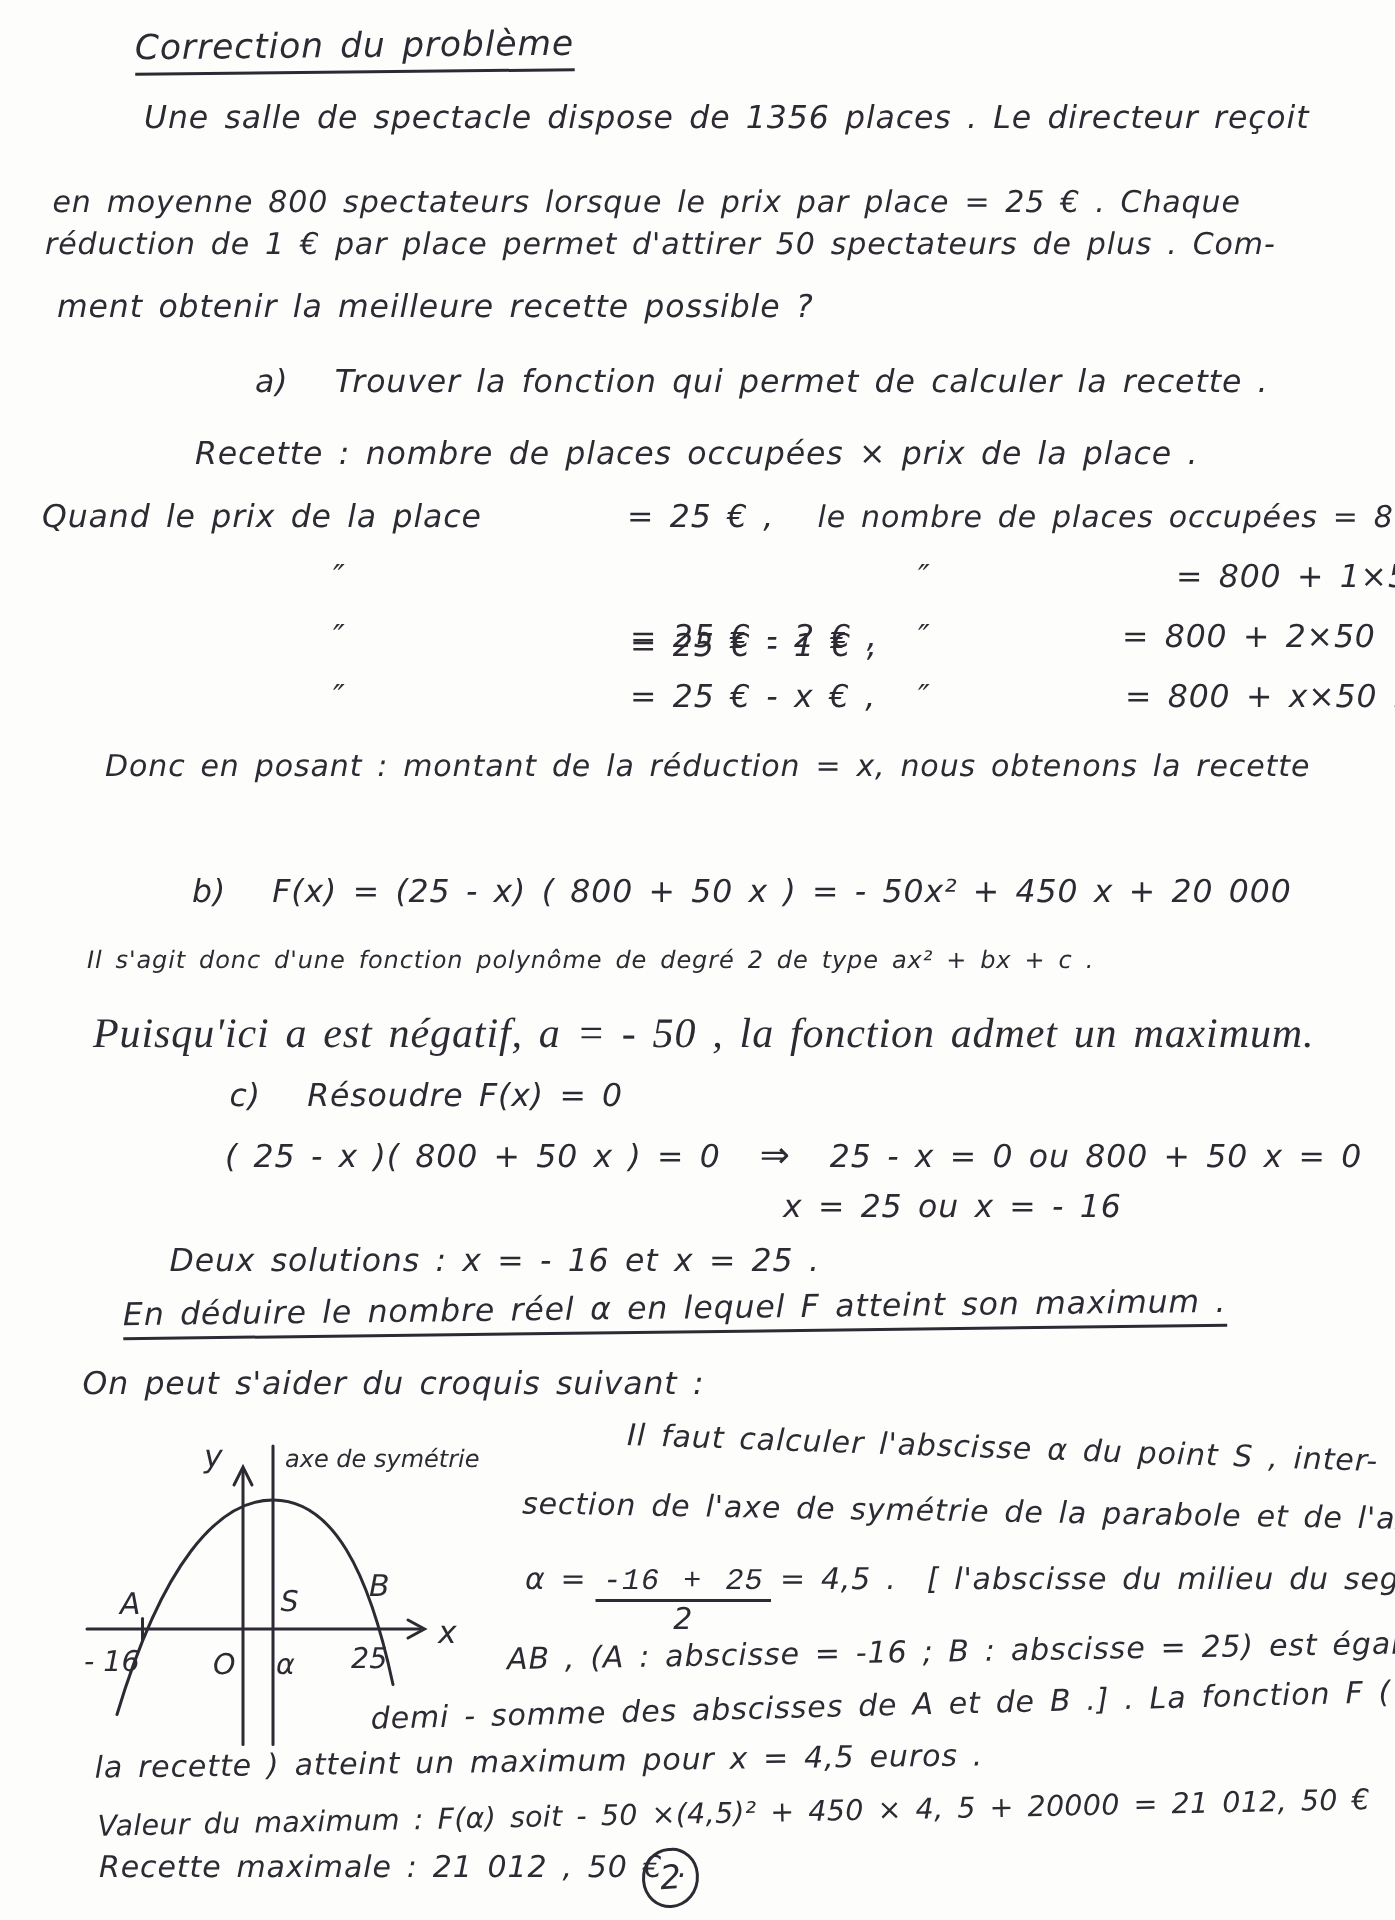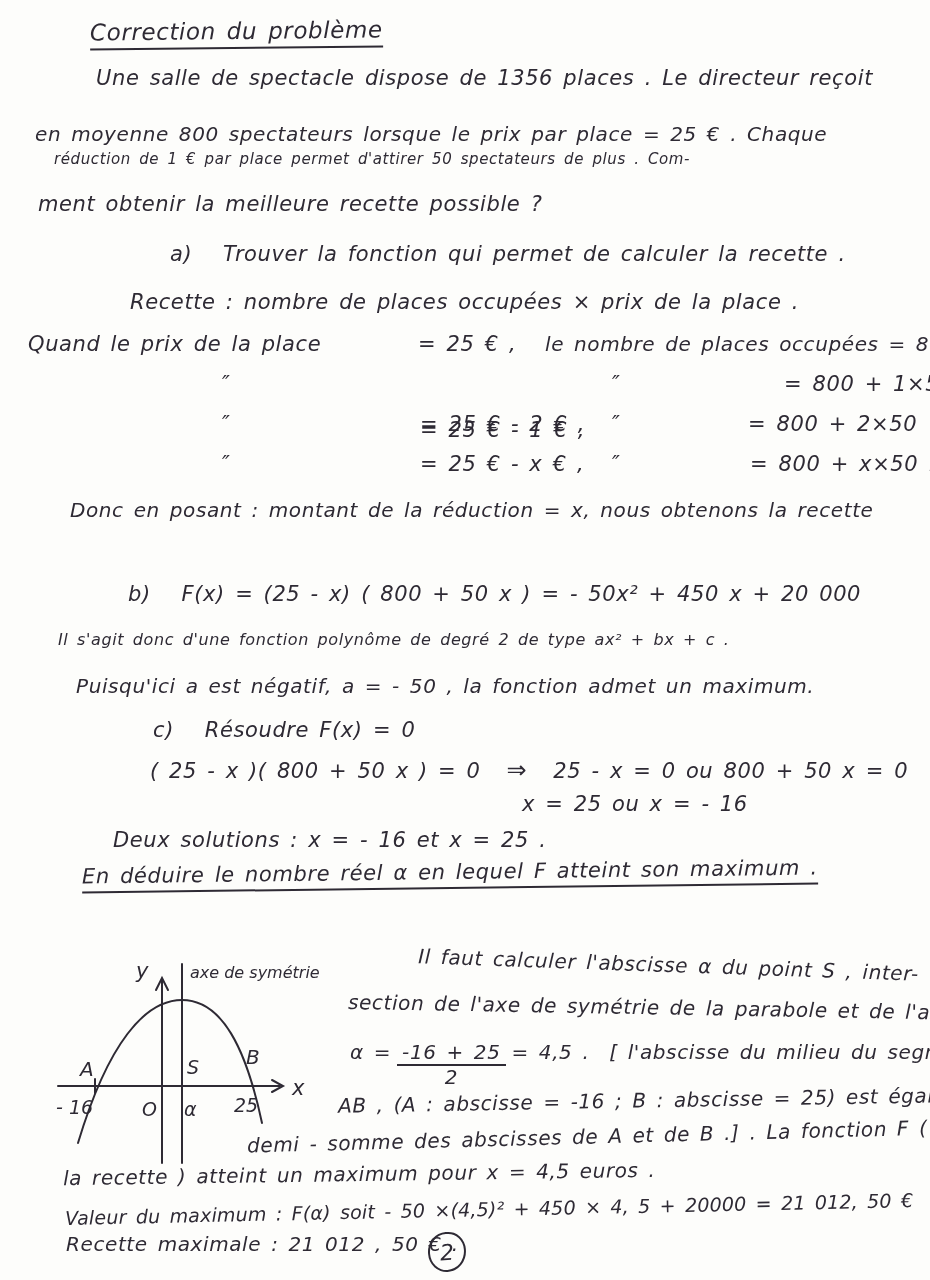--- a/index.html
+++ b/index.html
@@ -21,21 +21,21 @@
     white-space:nowrap;
     color:#2e2a34;
   }
   .underline{
     border-bottom:2px solid #2e2a34;
     padding-bottom:3px;
   }
   .row{position:absolute;left:0;width:100%;height:34px;}
   .row span{position:absolute;white-space:nowrap;}
   .frac{display:inline-flex;flex-direction:column;align-items:center;vertical-align:-14px;margin:0 6px;line-height:1.05;}
-  .frac .num{border-bottom:2px solid #2e2a34;padding:0 5px 1px 5px;}
+  .frac .num{border-bottom:2px solid #2e2a34;padding:0 5px 1px 5px;font-family:Liberation Mono, monospace;}
   .frac .den{padding-top:1px;}
   .eqline{display:flex;align-items:baseline;}
   .circle-num{
     position:absolute;
     width:34px;height:36px;
     border:2.5px solid #2e2a34;
     border-radius:50% 46% 52% 48%;
     display:flex;align-items:center;justify-content:center;
     font-size:22px;
     transform:rotate(-4deg);
@@ -45,21 +45,21 @@
 </style>
 </head>
 <body>
 
 <div class="page">
 
   <div class="hw underline" style="left:90px;top:18px;font-size:23px;transform:rotate(-0.6deg);">Correction du problème</div>
 
   <div class="hw" style="left:96px;top:66px;">Une salle de spectacle  dispose  de  1356 places .  Le directeur reçoit</div>
   <div class="hw" style="left:35px;top:108px;font-size:20px;margin-top:14px;">en moyenne   800 spectateurs  lorsque  le  prix  par  place  =  25 € .   Chaque</div>
-  <div class="hw" style="left:54px;top:150px;font-size:15px;">réduction  de  1 €  par place  permet  d'attirer  50 spectateurs   de  plus .  Com-</div>
+  <div class="hw" style="left:30px;top:150px;font-size:20px;">réduction  de  1 €  par place  permet  d'attirer  50 spectateurs   de  plus .  Com-</div>
   <div class="hw" style="left:38px;top:192px;">ment obtenir la meilleure recette possible ?</div>
 
   <div class="hw" style="left:130px;top:290px;">Recette   :    nombre  de  places  occupées    ×   prix  de  la  place .</div>
 
   <div class="hw" style="left:170px;top:242px;">
     <span>a)</span>&nbsp;&nbsp;
     <span>Trouver la fonction  qui permet   de  calculer   la  recette .</span>
   </div>
 
   <div class="row" style="top:332px;">
@@ -85,36 +85,37 @@
     <span class="hw" style="left:612px;top:0;">″</span>
     <span class="hw" style="left:750px;top:0;">= 800 + x×50 .</span>
   </div>
 
   <div class="hw" style="left:70px;top:498px;font-size:20px;">Donc  en  posant  :  montant  de  la  réduction  =  x,  nous  obtenons   la  recette</div>
   <div class="hw" style="left:128px;top:582px;">
     <span>b)</span>&nbsp;&nbsp;
     <span>F(x)  =  (25 - x) ( 800  +  50 x )  =  - 50x²  + 450 x  +  20 000</span>
   </div>
   <div class="hw" style="left:58px;top:630px;font-size:16px;">Il s'agit  donc  d'une fonction   polynôme  de  degré 2    de  type    ax² + bx + c .</div>
-  <div class="hw" style="left:76px;top:674px;font-size:20px;">Puisqu'ici  a  est  négatif,   a = - 50  ,   la fonction   admet   un   maximum.</div>
+  <div class="hw" style="left:62px;top:674px;font-size:28px;font-family:Liberation Serif, serif;">Puisqu'ici  a  est  négatif,   a = - 50  ,   la fonction   admet   un   maximum.</div>
 
   <div class="hw" style="left:153px;top:718px;">
     <span>c)</span>&nbsp;&nbsp;
     <span>Résoudre    F(x)  =  0</span>
   </div>
   <div class="hw eqline" style="left:150px;top:756px;">
     <span>( 25 - x )( 800  + 50 x )  =  0</span>
     <span style="margin:0 26px;font-size:24px;">⇒</span>
     <span>25 - x = 0     ou     800  + 50 x  =  0</span>
   </div>
   <div class="hw" style="left:522px;top:792px;">x =  25    ou     x  =  - 16</div>
   <div class="hw" style="left:113px;top:828px;">Deux  solutions   :    x  =  - 16    et   x  =  25  .</div>
 
   <div class="hw underline" style="left:82px;top:860px;transform:rotate(-0.7deg);">En déduire le nombre réel α en lequel F atteint son maximum .</div>
 
+  <div class="hw" style="left:55px;top:910px;">On peut  s'aider  du  croquis  suivant :</div>
 
   <svg style="position:absolute;left:50px;top:948px;" width="340" height="225" viewBox="0 0 340 225">
 
     <line class="stroke" x1="8" y1="138" x2="230" y2="138"></line>
     <polyline class="stroke" points="222,132 233,138 222,144"></polyline>
 
     <line class="stroke" x1="112" y1="32" x2="112" y2="215"></line>
     <polyline class="stroke" points="106,42 112,30 118,42"></polyline>
 
     <line class="stroke" x1="132" y1="16" x2="132" y2="215"></line>

